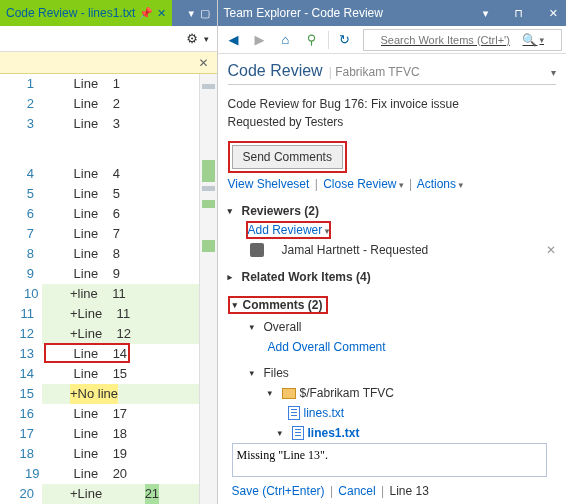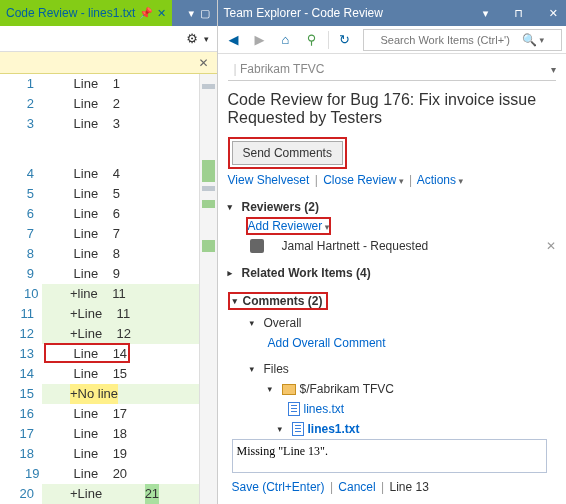--- a/index.html
+++ b/index.html
@@ -36,33 +36,33 @@
     .si-green { background: #9ed090; }
     .si-gray { background: #c0c8d0; }
 
     .te-header { display: flex; align-items: center; background: #5a7ea8; color: #fff; height: 26px; padding: 0 6px; gap: 22px; }
     .te-header .title { font-size: 12px; flex: 1; }
     .te-header .win-btn { font-size: 11px; color: #fff; padding: 0 2px; }
 
     .te-toolbar { display: flex; align-items: center; height: 28px; border-bottom: 1px solid #ddd; padding: 0 4px; gap: 2px; }
     .te-toolbar .btn { width: 24px; height: 22px; display: flex; align-items: center; justify-content: center; color: #0060a0; font-size: 13px; }
     .te-toolbar .sep { width: 1px; height: 18px; background: #ddd; margin: 0 2px; }
-    .te-search { flex: 1; display: flex; align-items: center; border: 1px solid #ccc; height: 22px; padding: 0 17px; margin-left: 4px; }
+    .te-search { flex: 1; display: flex; align-items: center; border: 1px solid #ccc; height: 22px; padding: 0 17px; margin-left: 4px; text-decoration: underline; }
     .te-search input { border: none; outline: none; flex: 1; font-size: 11px; }
     .te-search .caret { font-size: 9px; color: #666; padding-left: 2px; }
     .te-search .mag { color: #666; font-size: 12px; }
 
     .te-body { flex: 1; padding: 8px 10px; overflow-y: auto; }
     .section-title { font-size: 16px; margin-bottom: 2px; display: flex; align-items: baseline; }
     .section-title .main { color: #2a5a8a; }
     .section-title .sub { color: #888; font-size: 12px; margin-left: 6px; }
     .section-title .dd { margin-left: auto; color: #666; font-size: 10px; }
     .divider { border-bottom: 1px solid #ccc; margin: 4px 0 10px 0; }
 
-    .cr-info { font-size: 16px; line-height: 18px; margin-bottom: 10px; }
+    .cr-info { font-size: 12px; line-height: 18px; margin-bottom: 10px; }
     .link { color: #0066cc; cursor: pointer; }
     .link-row { padding: 4px 0; font-size: 12px; }
     .link-row .pipe { color: #999; margin: 0 2px; }
     .caret-dn::after { content: " ▾"; font-size: 9px; color: #666; }
 
     .send-btn { border: 1px solid #aaa; background: #efefef; padding: 4px 10px; font-size: 12px; margin: 4px 0 8px 0; display: inline-block; }
 
     .red-box { border: 2px solid #d02020; display: inline-block; padding: 2px; }
     .red-box-tight { border: 2px solid #d02020; display: inline-block; }
 
@@ -221,20 +221,21 @@
     <span class="sep"></span>
     <span class="btn">↻</span>
     <div class="te-search">
       <input placeholder="Search Work Items (Ctrl+')" style="">
       <span class="mag">🔍</span>
       <span class="caret">▾</span>
     </div>
   </div>
   <div class="te-body">
     <div class="section-title">
+      <span class="main">Code Review</span>
       <span class="sub"><span style="color:#ccc">|</span> <span>Fabrikam TFVC</span></span>
       <span class="dd">▾</span>
     </div>
     <div class="divider"></div>
 
     <div class="cr-info">
       <div>Code Review for Bug 176: Fix invoice issue</div>
       <div>Requested by Testers</div>
     </div>
 

